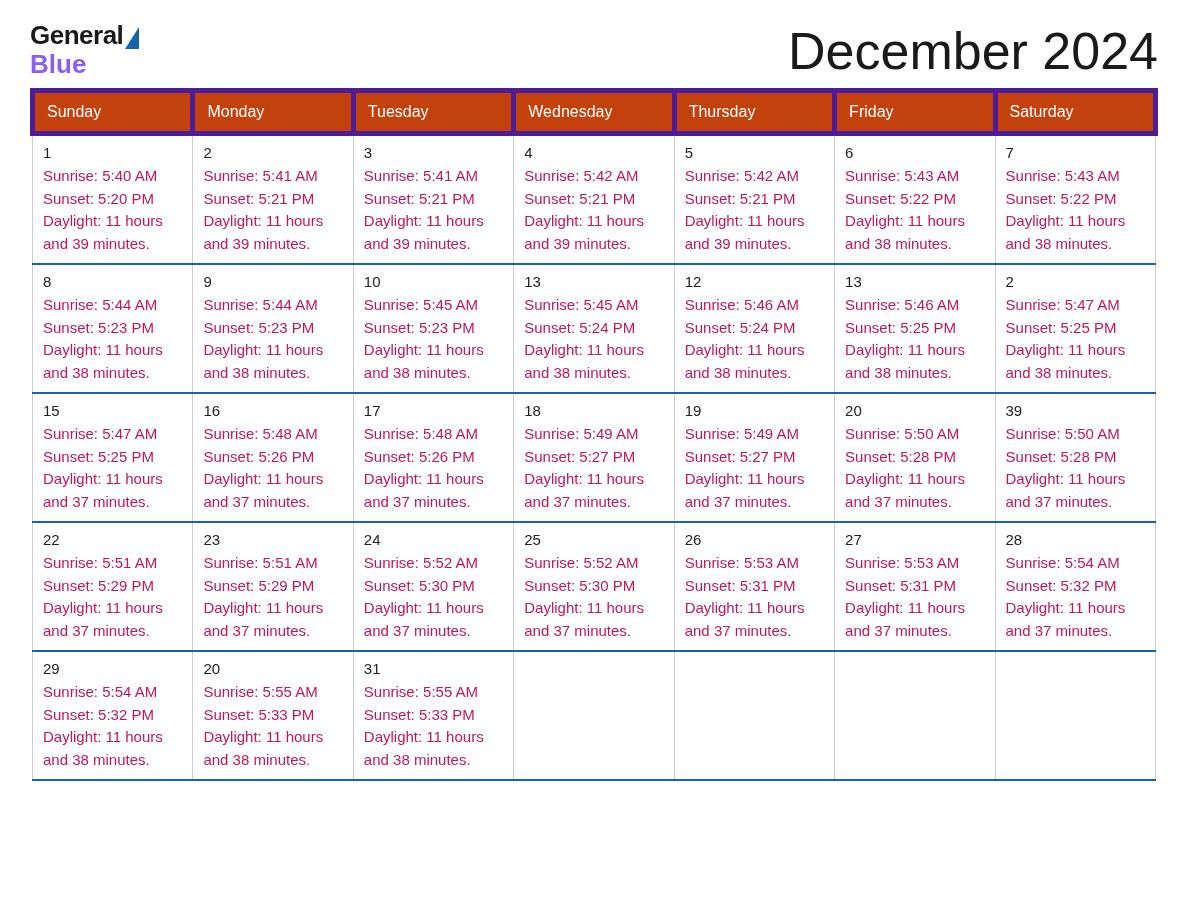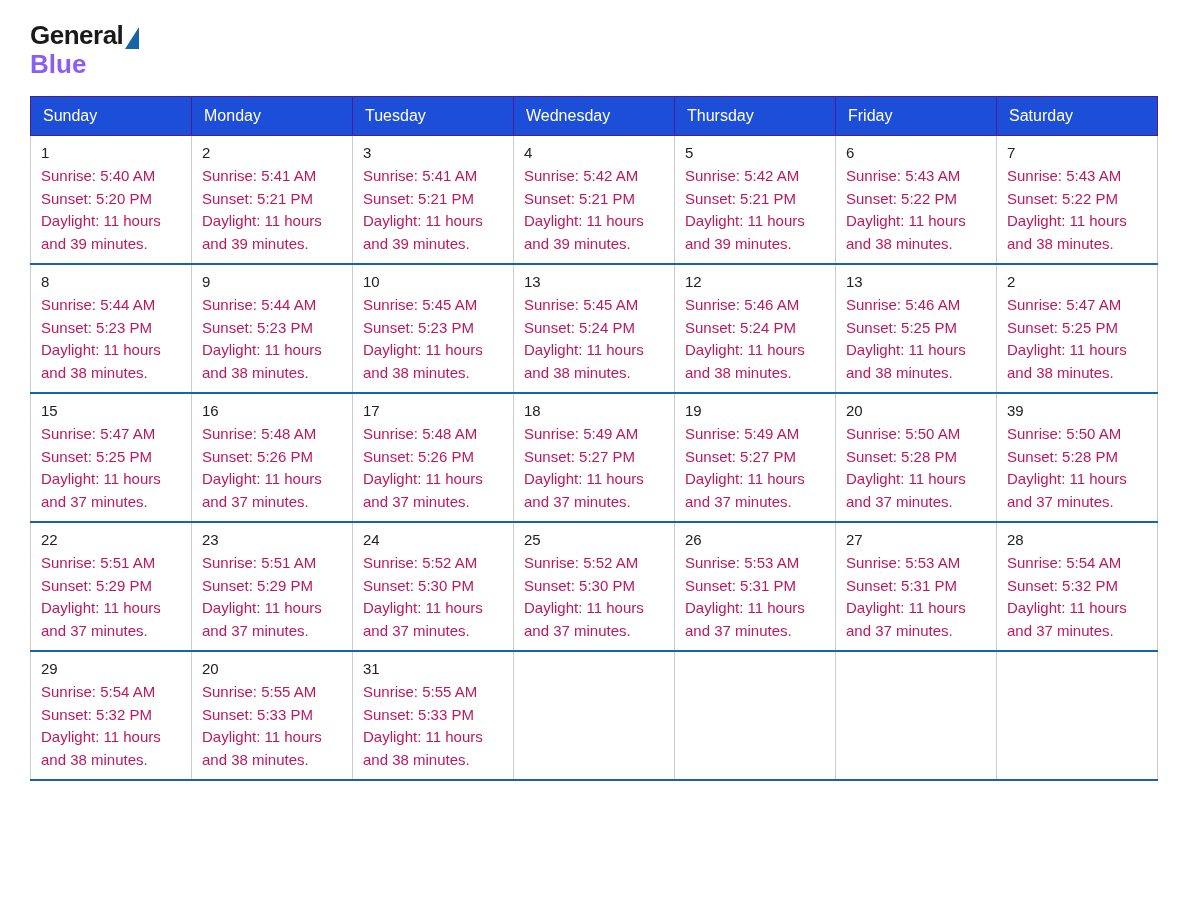--- a/index.html
+++ b/index.html
@@ -7,21 +7,21 @@
       font-family: Arial, sans-serif;
       background: #fff;
       width: 1188px;
       min-height: 918px;
       padding: 20px 30px;
     }
     .header {
       display: flex;
       justify-content: space-between;
       align-items: flex-end;
-      margin-bottom: 16px;
+      margin-bottom: 8px;
     }
     .logo {
       display: flex;
       flex-direction: column;
       align-items: flex-start;
     }
     .logo-top {
       display: flex;
       align-items: center;
     }
@@ -58,27 +58,27 @@
     .location-title {
       font-size: 22px;
       color: #444;
       margin-top: 4px;
     }
     .calendar-table {
       width: 100%;
       border-collapse: collapse;
     }
     .calendar-table th {
-      background: #1d4ed8;
+      background: #c2410c;
       color: #fff;
       font-size: 16px;
       font-weight: normal;
       padding: 10px 12px;
       text-align: left;
-      border: 1px solid #4c1d95;
+      border: 5px solid #4c1d95;
     }
     .calendar-table td {
       border: 1px solid #ccc;
       vertical-align: top;
       padding: 8px 10px;
       width: 14.28%;
       min-height: 110px;
       font-size: 13px;
       color: #222;
       background: #fff;
@@ -106,20 +106,21 @@
 
 <div class="header">
   <div class="logo">
     <div class="logo-top">
       <span class="logo-general">General</span>
       <div class="logo-triangle"></div>
     </div>
     <span class="logo-blue">Blue</span>
   </div>
   <div class="title-section">
+    <div class="month-title">December 2024</div>
   </div>
 </div>
 
 <table class="calendar-table">
   <thead>
     <tr>
     <th>Sunday</th>
         <th>Monday</th>
         <th>Tuesday</th>
         <th>Wednesday</th>

